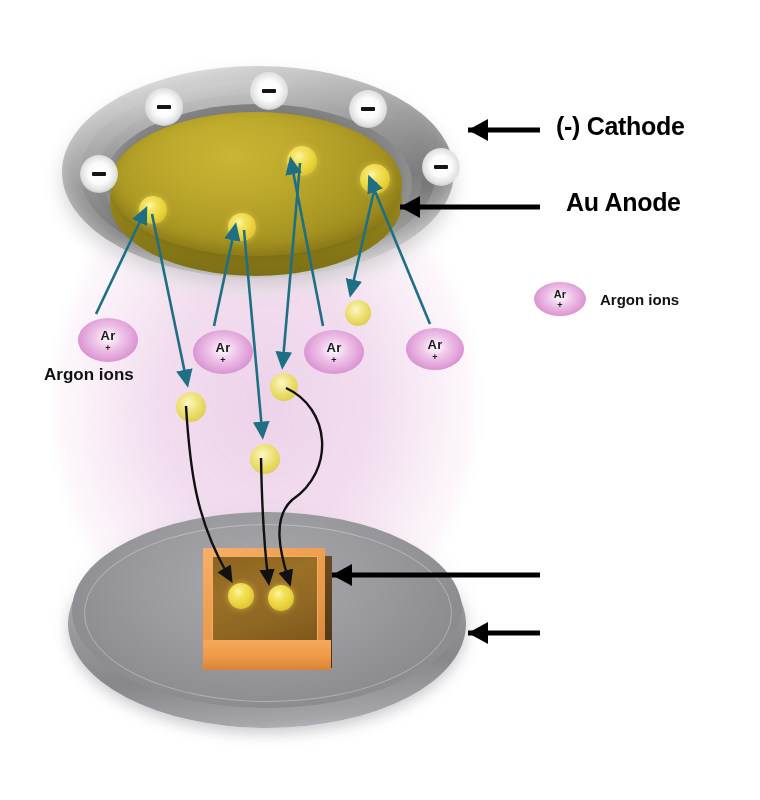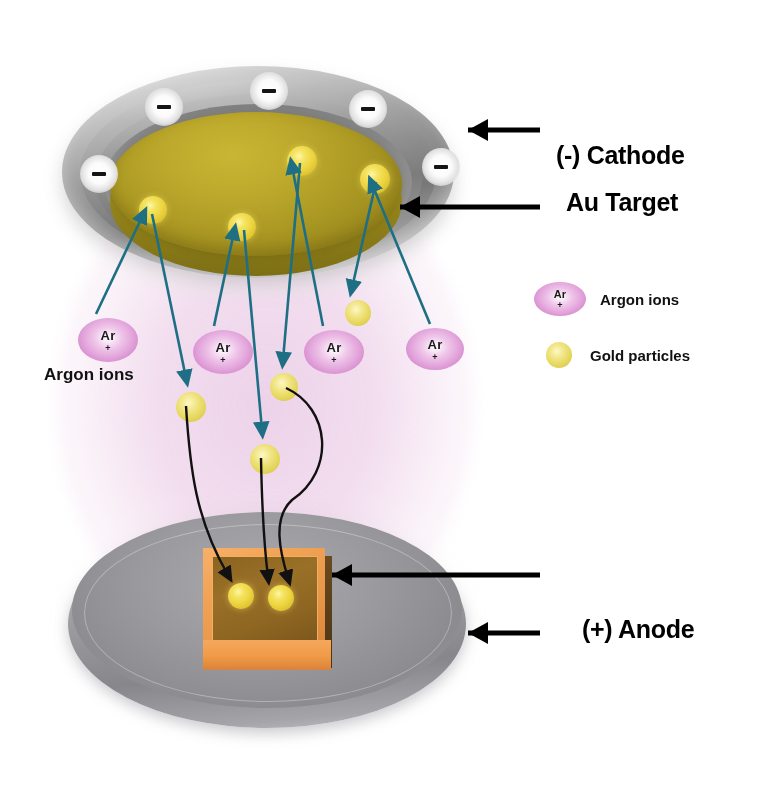--- a/index.html
+++ b/index.html
@@ -260,33 +260,28 @@
       <line x1="540" y1="633" x2="468" y2="633"></line>
     </g>
     <g fill="#000000">
       <path d="M468,130 l20,-11 l0,22 z"></path>
       <path d="M400,207 l20,-11 l0,22 z"></path>
       <path d="M332,575 l20,-11 l0,22 z"></path>
       <path d="M468,633 l20,-11 l0,22 z"></path>
     </g>
   </svg>
 
-  <div class="abs rlabel" style="left:556px;top:112px;margin-top:29px;">(-) Cathode</div>
-  <div class="abs rlabel" style="left:566px;top:188px;">Au Target</div>
-  <div class="abs rlabel" style="left:582px;top:615px;">(+) Anode</div>
+  <div class="abs rlabel" style="left:556px;top:112px;">(-) Cathode</div>
+  <div class="abs rlabel" style="left:566px;top:188px;">Au Anode</div>
 
   <div class="abs" style="left:534px;top:282px;width:220px;">
     <div style="display:flex;align-items:center;gap:14px;margin-bottom:26px;">
       <div class="ion" style="width:52px;height:34px;font-size:11px;">
         <span>Ar</span>
           <sup>+</sup>
       </div>
       <div class="legend-text">Argon ions</div>
     </div>
-    <div style="display:flex;align-items:center;gap:18px;padding-left:12px;">
-      <div class="gp-soft" style="width:26px;height:26px;"></div>
-      <div class="legend-text">Gold particles</div>
-    </div>
   </div>
 
   <div class="abs argon-caption" style="left:44px;top:365px;">Argon ions</div>
 
 </div>
 
 </body></html>

